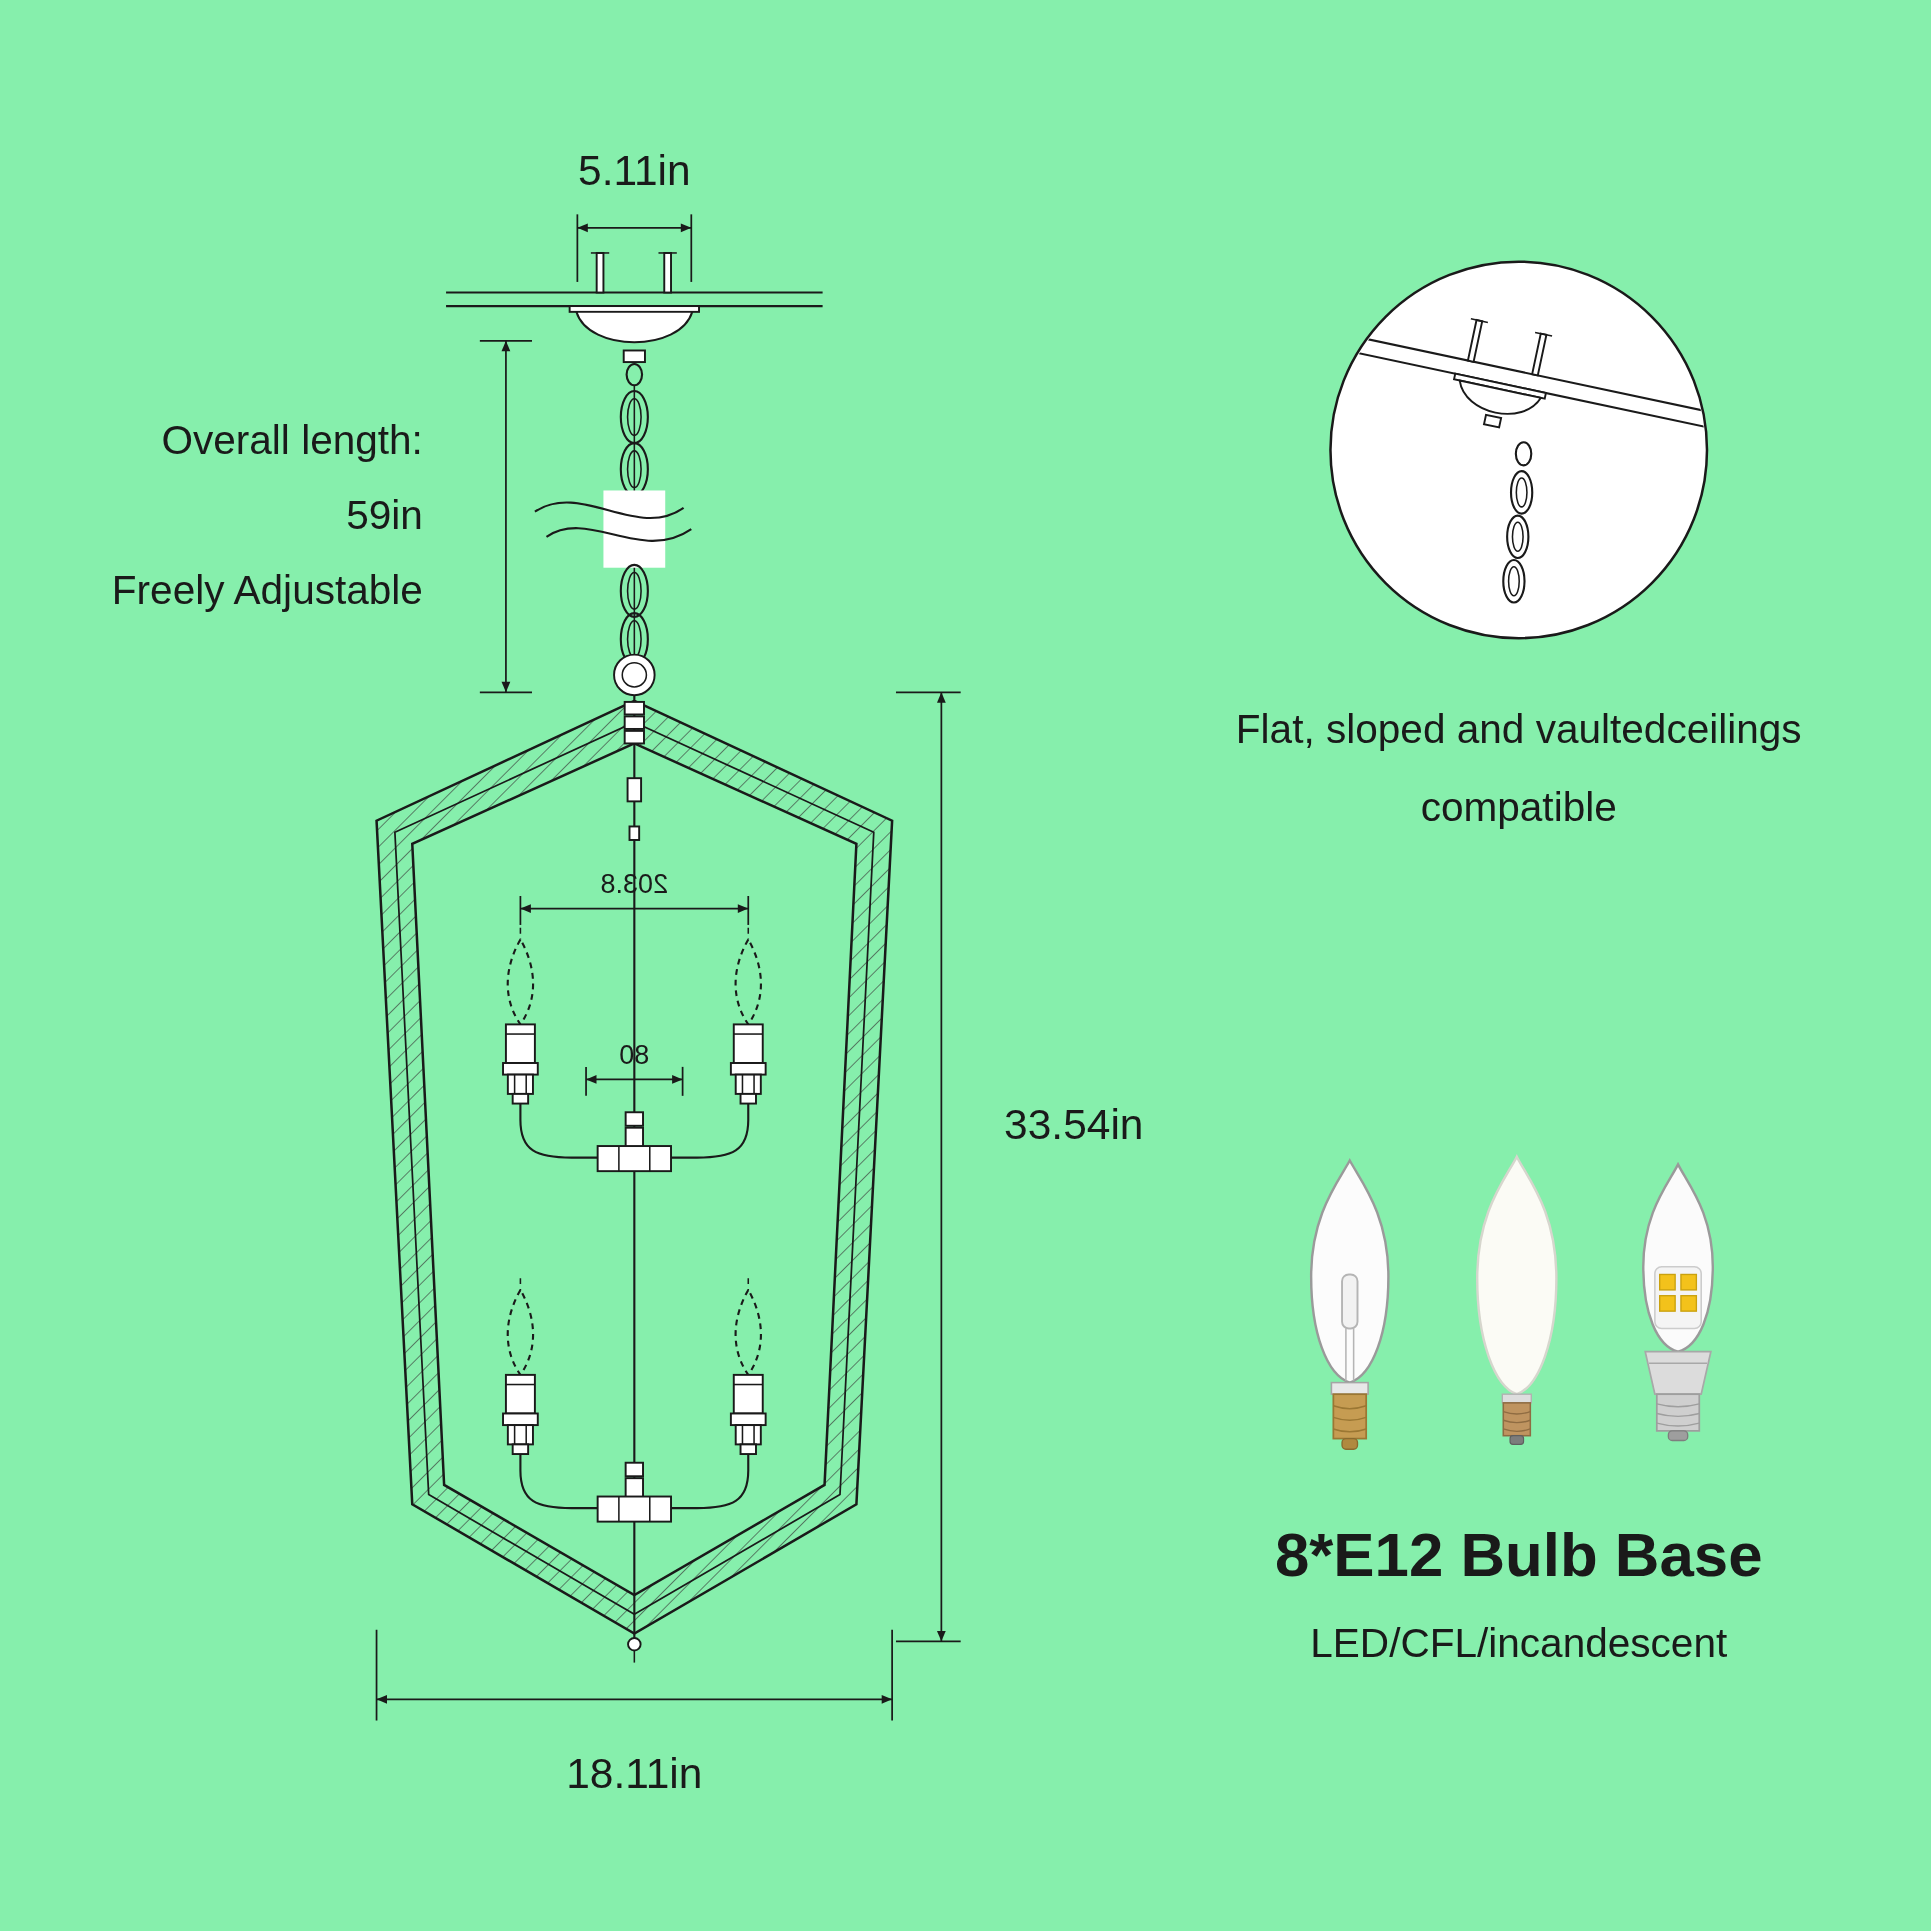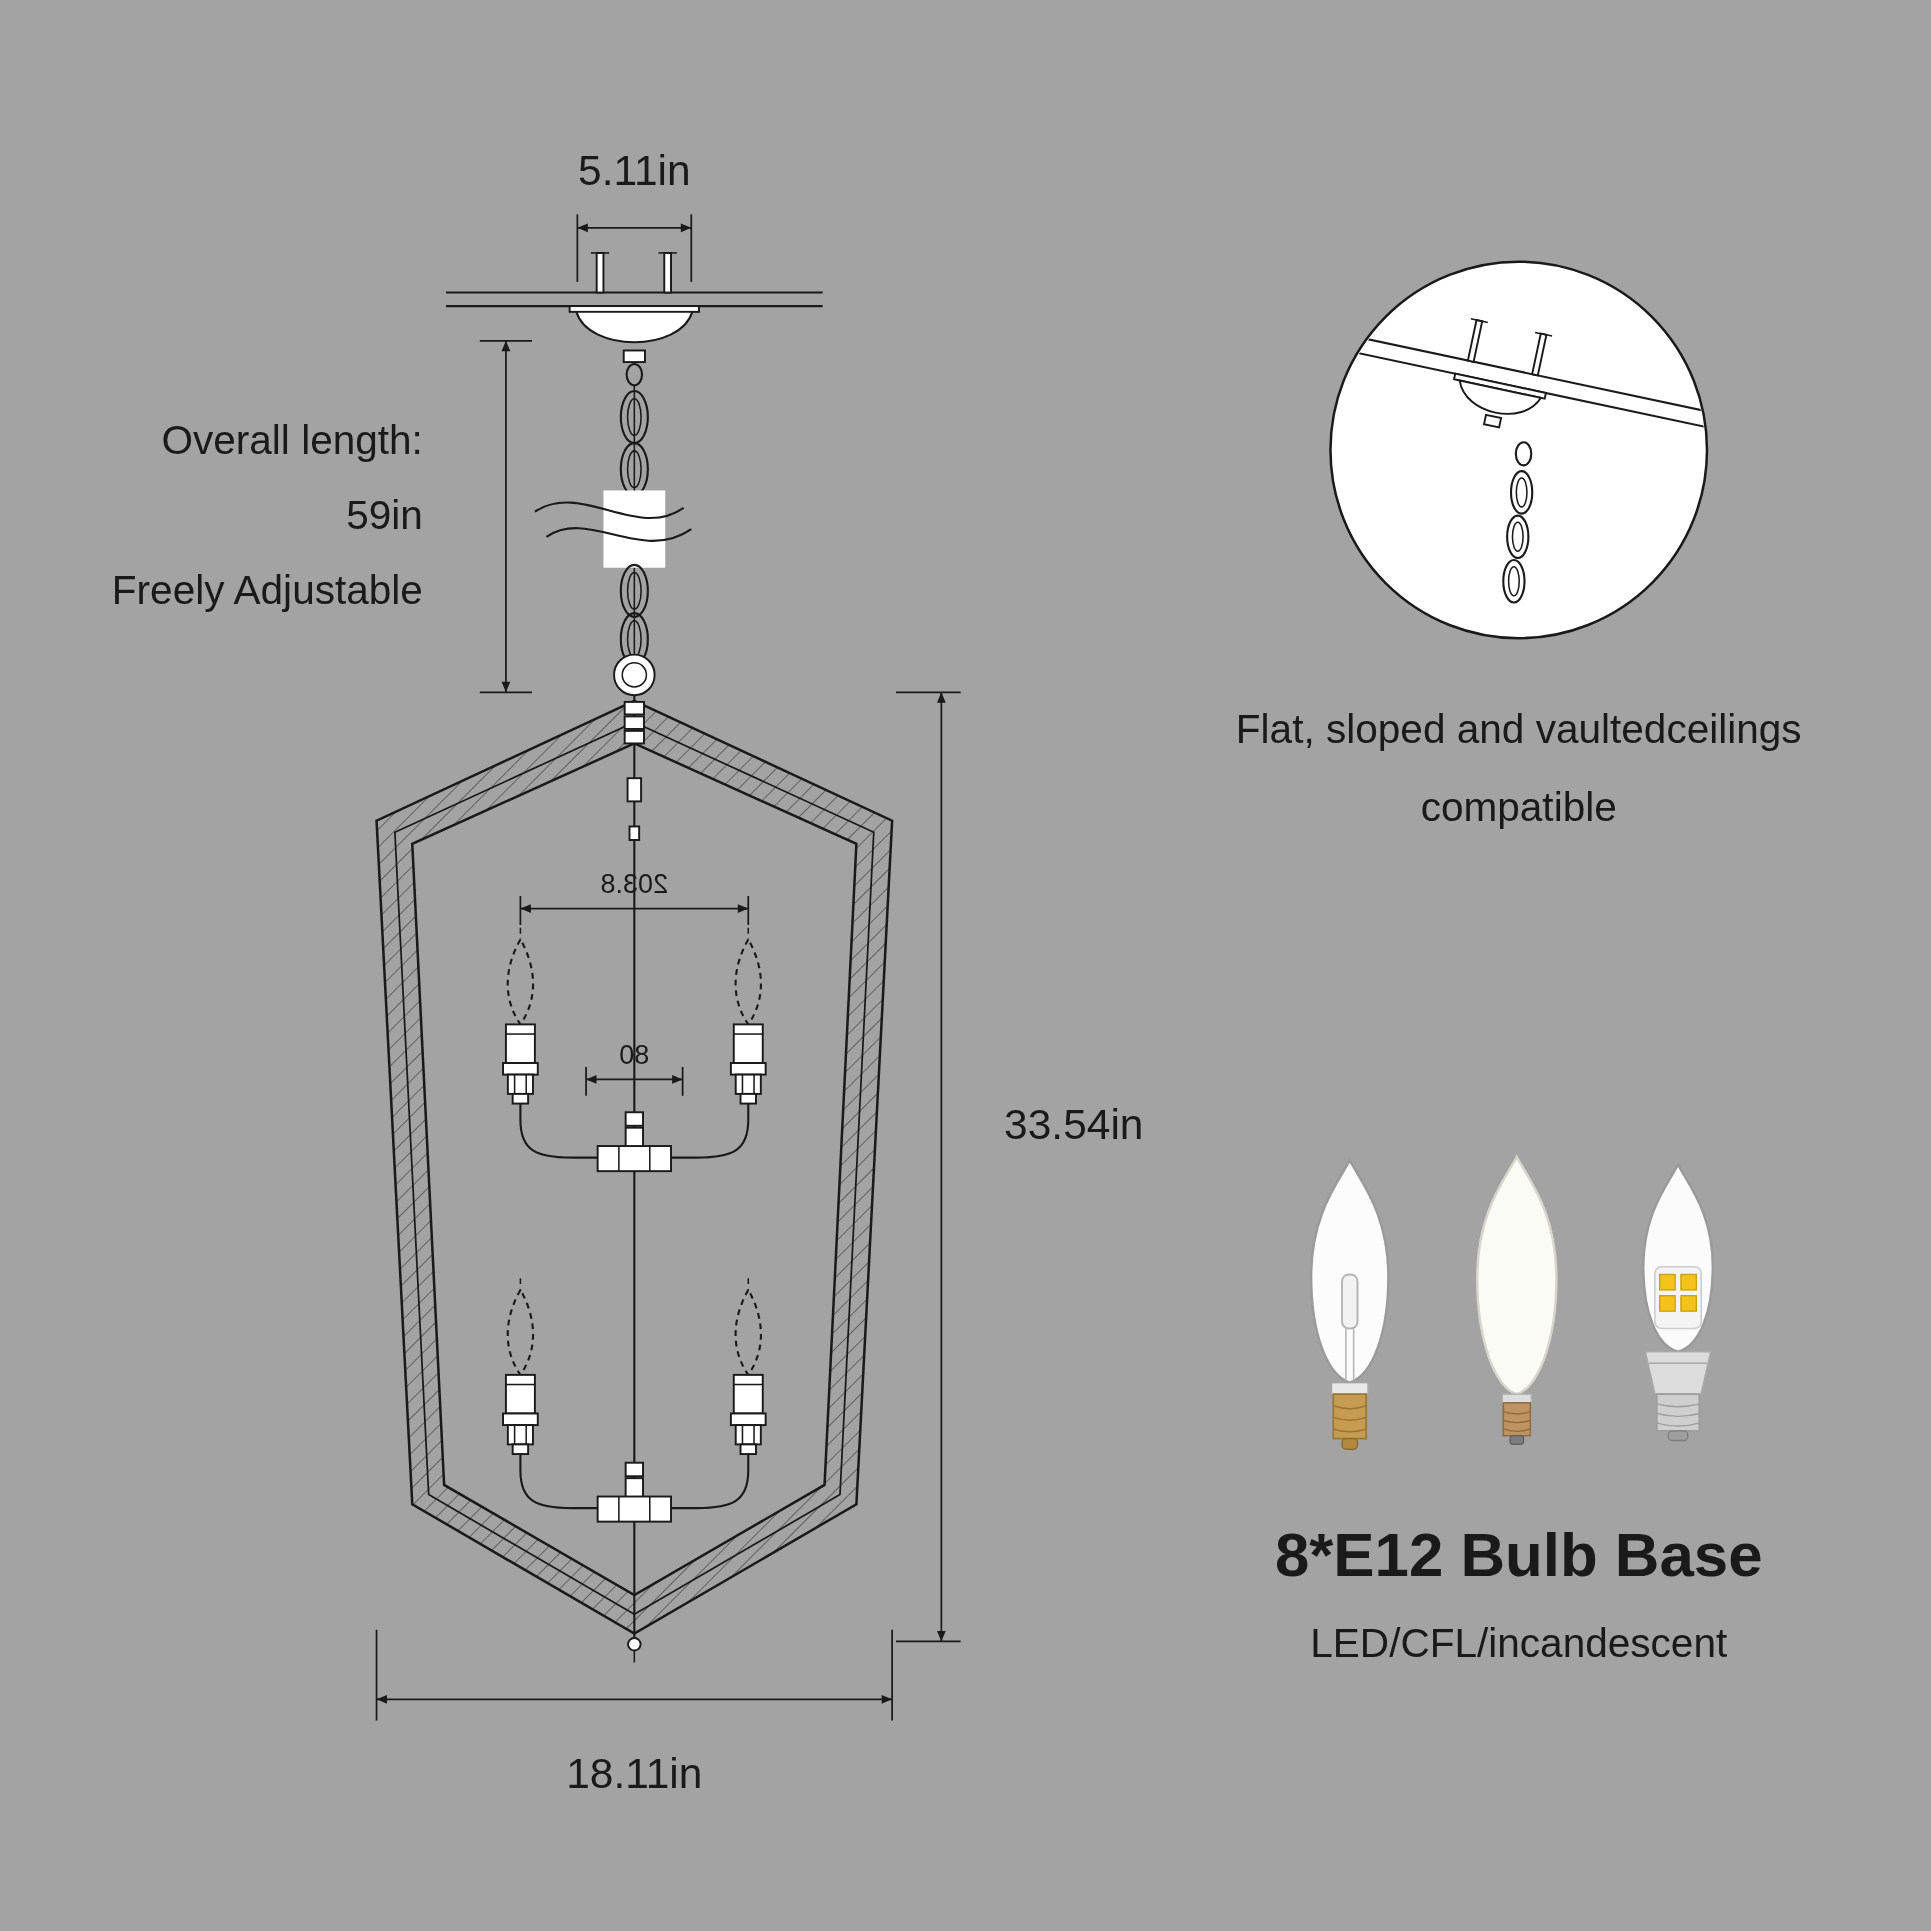--- a/index.html
+++ b/index.html
@@ -1,16 +1,16 @@
 <!DOCTYPE html>
 <html><head>
 <meta charset="utf-8">
 <style>
   html,body{margin:0;padding:0;background:#ffffff;}
-  .canvas{position:relative;width:1931px;height:1931px;background:#a3a3a3;font-family:"Liberation Sans",sans-serif;}
+  .canvas{position:relative;width:1931px;height:1931px;background:#86efac;font-family:"Liberation Sans",sans-serif;}
   svg{display:block;}
   text{fill:#1a1a1a;}
   .lbl{font-size:42px;}
   .lbl-big{font-size:44px;}
   .lbl-mir{font-size:28px;}
   .bulb-title{font-size:64px;font-weight:bold;}
   .bulb-sub{font-size:42px;}
   .ln{stroke:#1a1a1a;stroke-width:2.2;fill:none;}
   .ln-thin{stroke:#1a1a1a;stroke-width:1.6;fill:none;}
   .fw{fill:#ffffff;stroke:#1a1a1a;stroke-width:2;}

